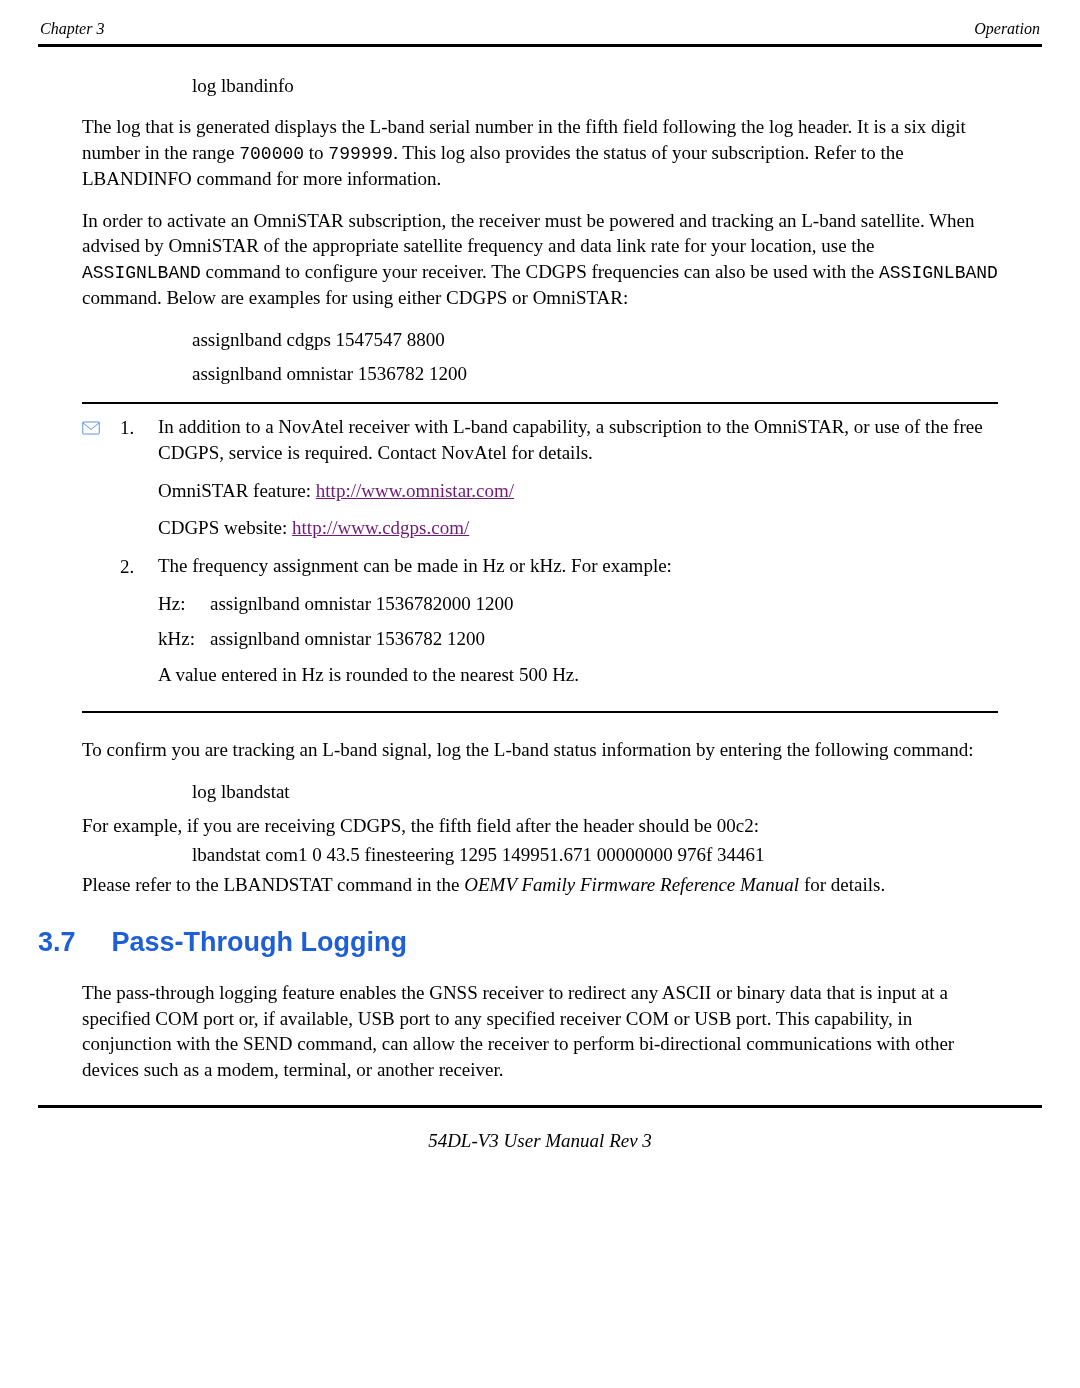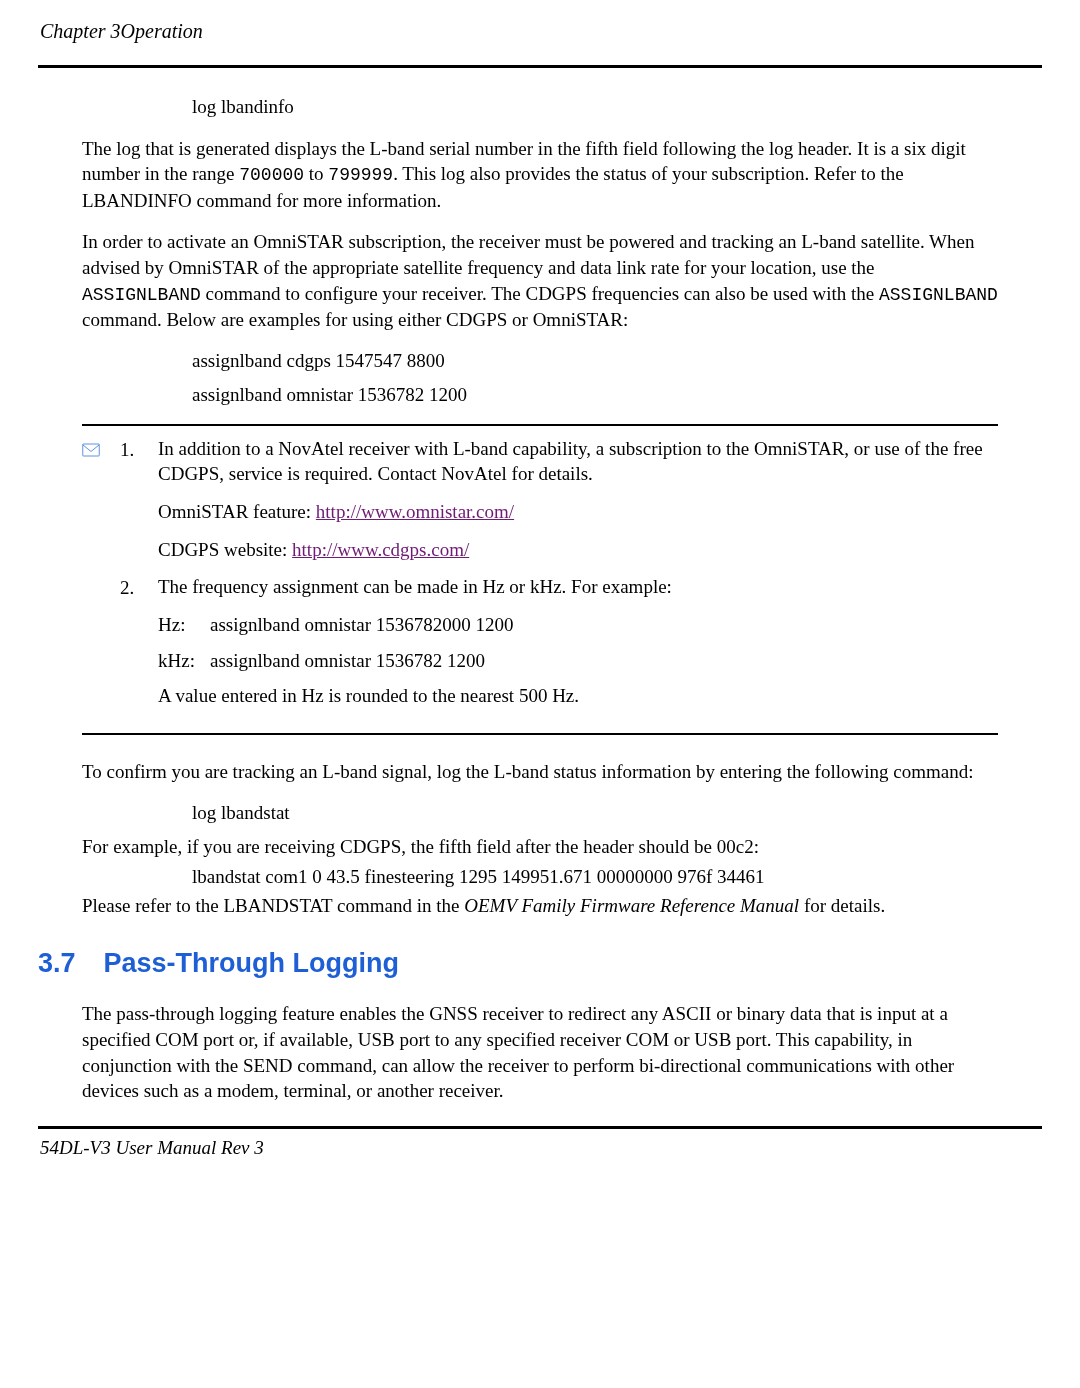--- a/index.html
+++ b/index.html
@@ -8,23 +8,24 @@
       font-size: 19px;
       line-height: 1.35;
       color: #000;
       background: #fff;
       width: 1080px;
       margin: 0 auto;
       padding: 18px 38px 18px 38px;
     }
     .page-top {
       display: flex;
+      justify-content: space-between;
       font-style: italic;
-      font-size: 20px;
-      margin-bottom: 20px;
+      font-size: 16px;
+      margin-bottom: 4px;
       padding: 0 2px;
     }
     .hr-thick {
       border: none;
       border-top: 3px solid #000;
       margin-bottom: 26px;
     }
     .content {
       padding: 0 44px 0 44px;
     }
@@ -78,39 +79,39 @@
     .cmd-indent2 {
       margin-left: 110px;
       margin-bottom: 8px;
     }
     .cmd-indent3 {
       margin-left: 110px;
       margin-bottom: 4px;
     }
     .section-head {
       display: flex;
-      gap: 28px;
+      gap: 36px;
       margin: 26px 0 20px 0;
       padding-left: 0;
     }
     .sec-num, .sec-title {
       font-family: Arial, Helvetica, sans-serif;
       font-weight: bold;
       font-size: 27px;
       color: #1e5fd6;
     }
     .italic { font-style: italic; }
     .bold { font-weight: bold; }
     .page-bottom {
       display: flex;
-      justify-content: flex-start;
+      justify-content: center;
       font-size: 19px;
       font-style: italic;
       padding: 0 2px;
-      margin-top: 6px;
+      margin-top: 20px;
     }
     .footer-hr {
       border: none;
       border-top: 3px solid #000;
       margin-top: 22px;
     }
   </style>
 </head>
 <body>
 

